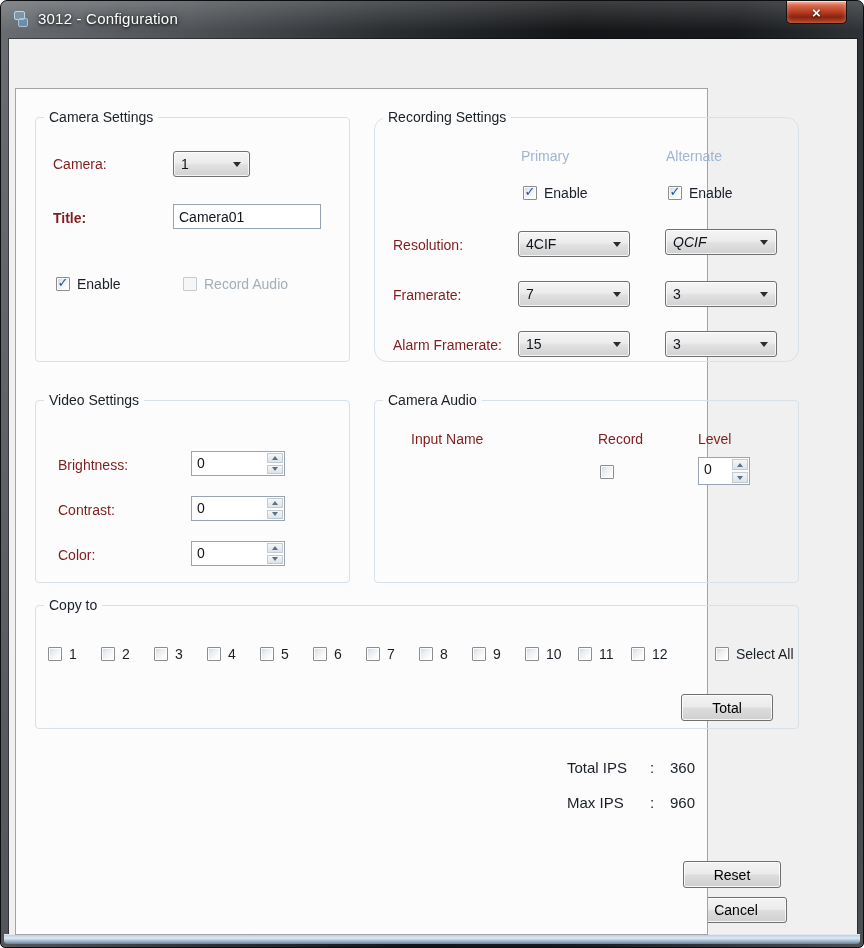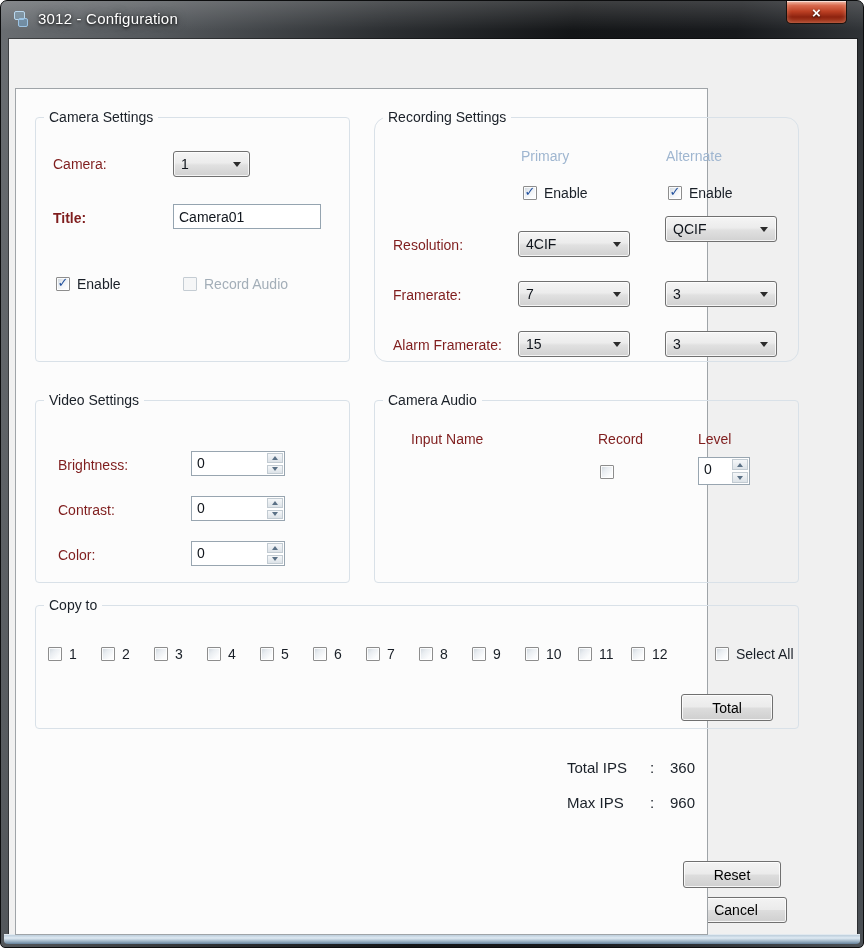--- a/index.html
+++ b/index.html
@@ -176,21 +176,21 @@
               <span class="check">✓</span>
             </span>
           <span class="cblabel">Enable</span>
         </label>
 
         <span class="lbl" style="left:18px; top:119px;">Resolution:</span>
         <div class="combo" style="left:143px; top:113px; width:112px;">
           <span>4CIF</span>
           <span class="combo-arrow"></span>
         </div>
-        <div class="combo" style="left:290px; top:98px; width:112px;">
+        <div class="combo" style="left:290px; top:111px; width:112px;font-style:italic;">
           <span>QCIF</span>
           <span class="combo-arrow"></span>
         </div>
 
         <span class="lbl" style="left:18px; top:169px;">Framerate:</span>
         <div class="combo" style="left:143px; top:163px; width:112px;">
           <span>7</span>
           <span class="combo-arrow"></span>
         </div>
         <div class="combo" style="left:290px; top:163px; width:112px;">

